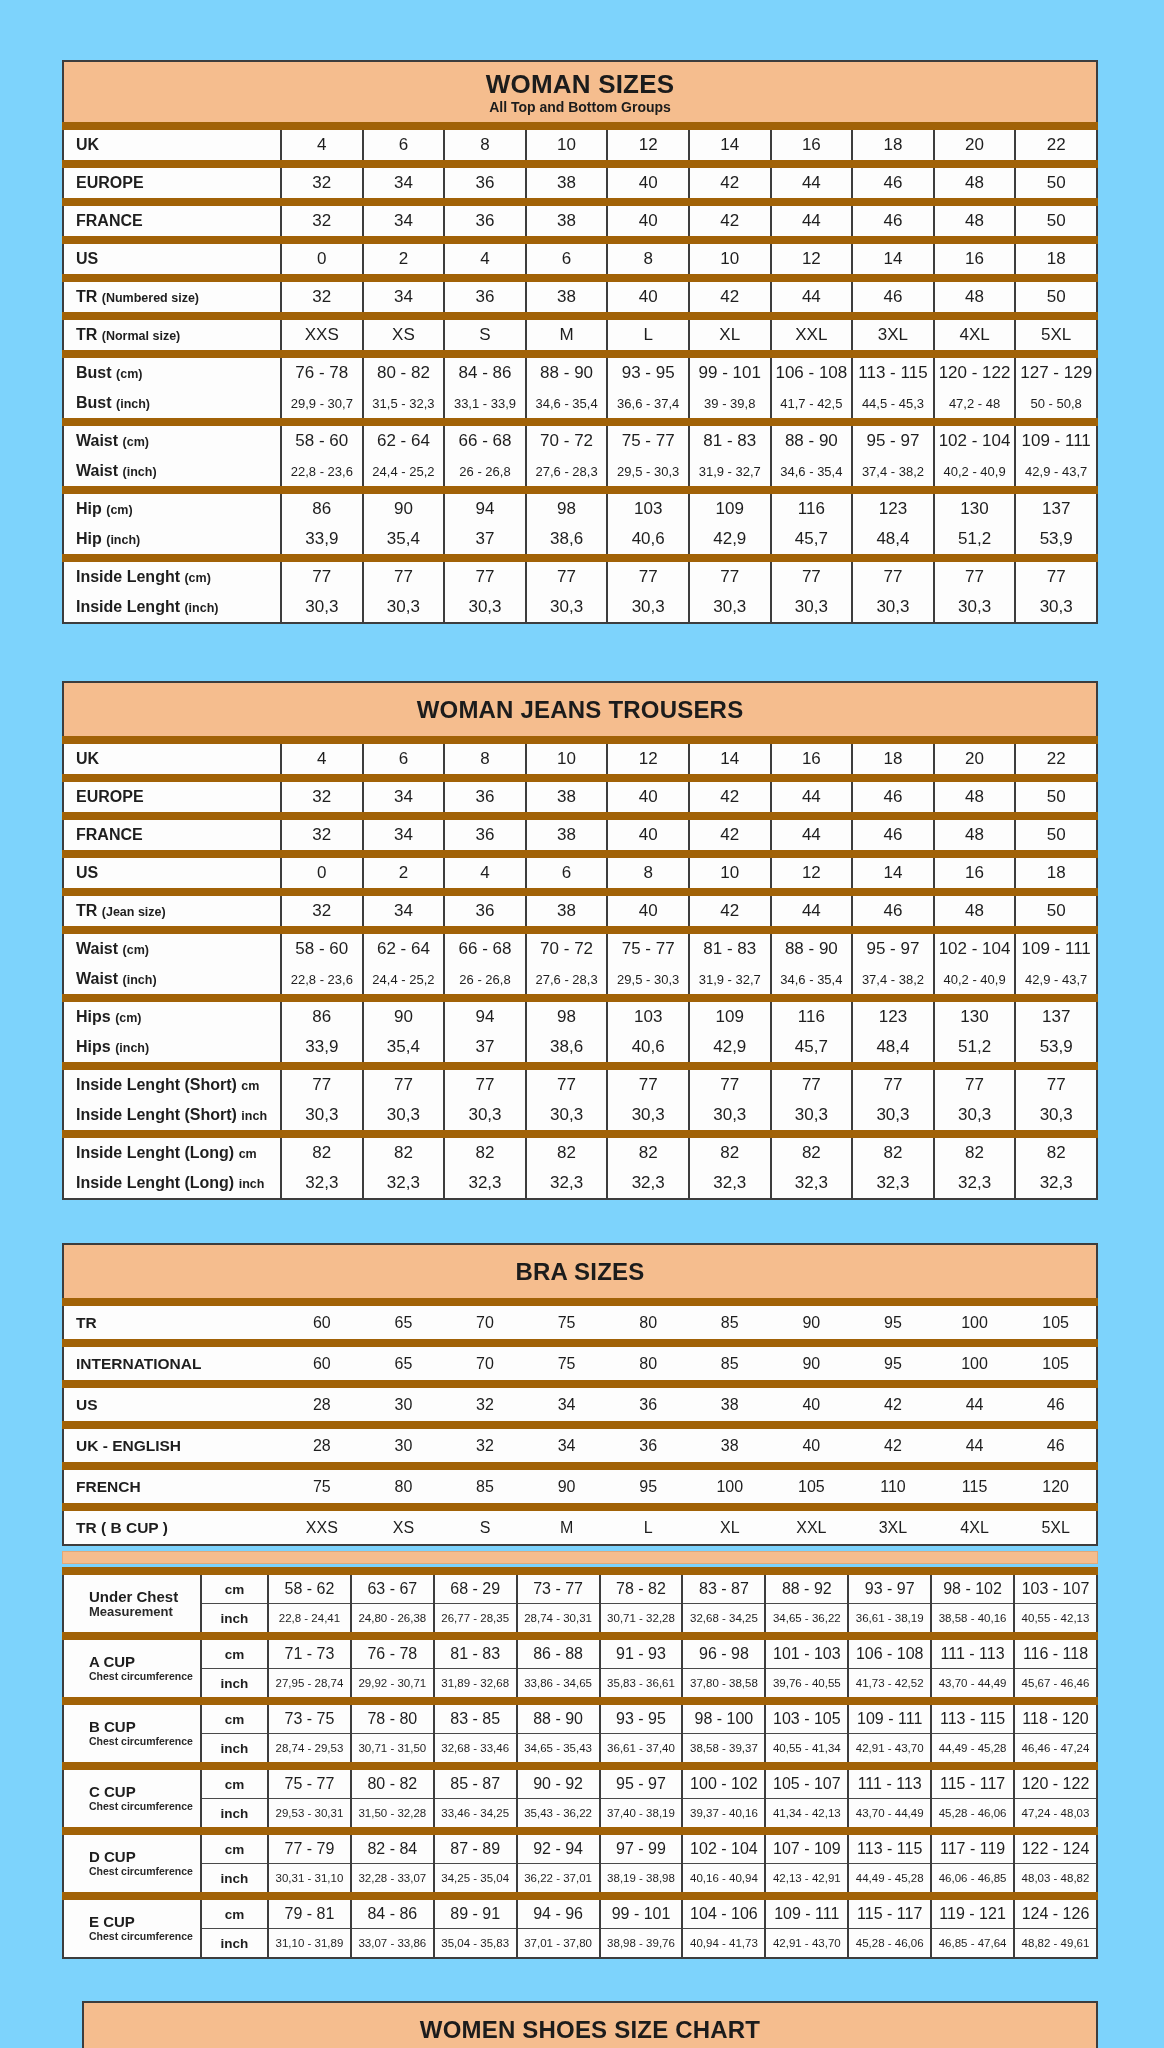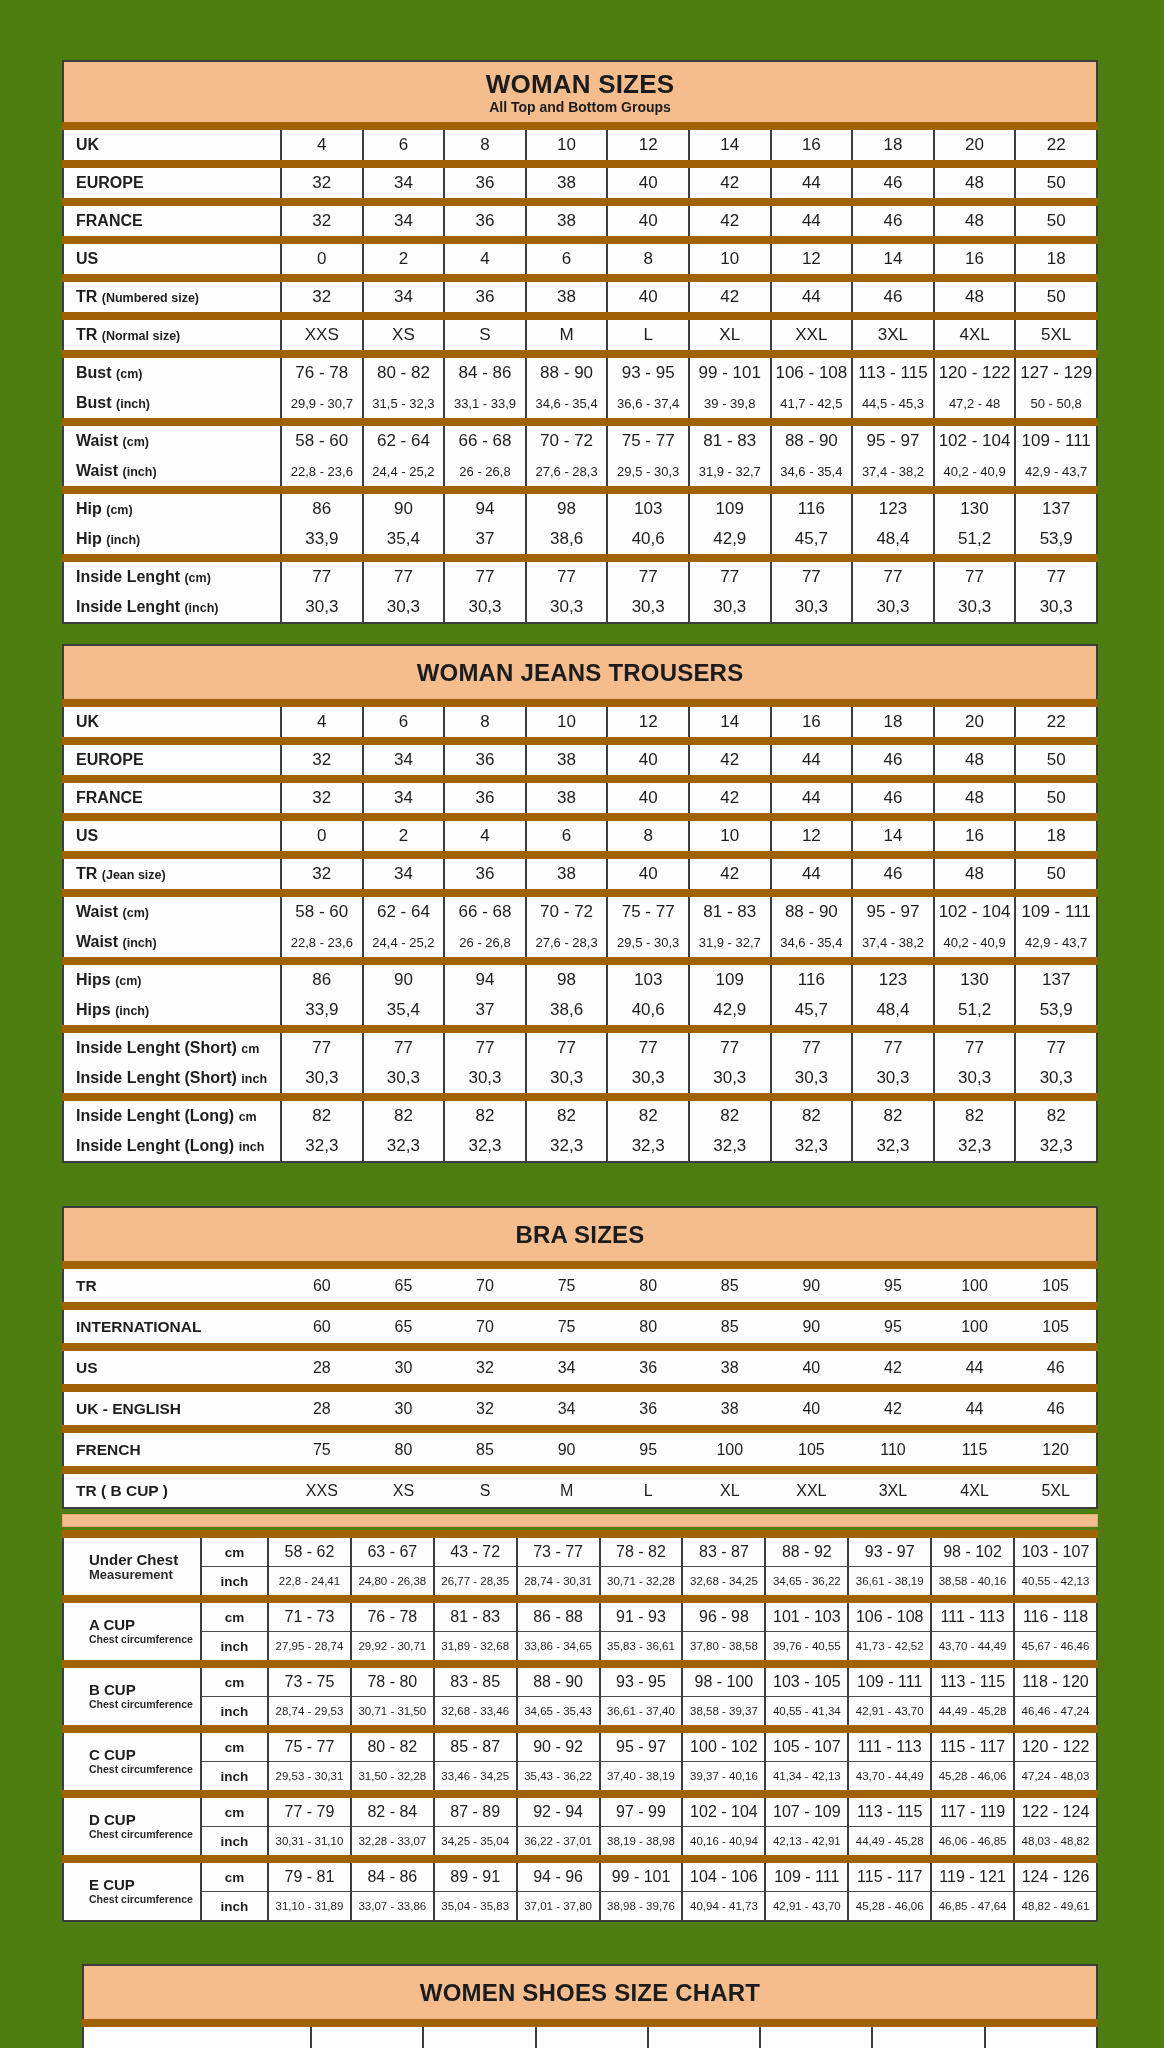--- a/index.html
+++ b/index.html
@@ -1,27 +1,27 @@
 <!DOCTYPE html>
 <html><head>
 <meta charset="utf-8">
 <style>
   html,body{margin:0;padding:0;background:#ffffff;}
   .sheet{
     position:relative;
     width:1164px;
     height:2048px;
-    background:#4d7c0f;
+    background:#7dd3fc;
     font-family:"Liberation Sans", sans-serif;
     color:#1e1e1e;
     overflow:hidden;
   }
   .tblwrap{margin-left:62px;width:1036px;box-sizing:border-box;}
   .gap-t1{margin-top:60px;}
-  .gap-t2{margin-top:20px;}
+  .gap-t2{margin-top:57px;}
   .gap-t3{margin-top:43px;}
   .gap-t4{margin-top:42px;padding-left:20px;}
 
   .thead{
     background:#f5bd8e;
     border:2px solid #3d3d3d;
     border-bottom:none;
     text-align:center;
     box-sizing:border-box;
     padding:7px 0 6px 0;
@@ -613,21 +613,21 @@
         </colgroup>
     <tbody>
           <tr>
             <td class="cup-lab" rowspan="2">
               <div class="cup-lab-main">Under Chest</div>
               <div class="cup-lab-sub big">Measurement</div>
             </td>
             <td class="unit">cm</td>
             <td class="val">58 - 62</td>
             <td class="val">63 - 67</td>
-            <td class="val">43 - 72</td>
+            <td class="val">68 - 29</td>
             <td class="val">73 - 77</td>
             <td class="val">78 - 82</td>
             <td class="val">83 - 87</td>
             <td class="val">88 - 92</td>
             <td class="val">93 - 97</td>
             <td class="val">98 - 102</td>
             <td class="val">103 - 107</td>
           </tr>
           <tr>
             <td class="unit second">inch</td>

